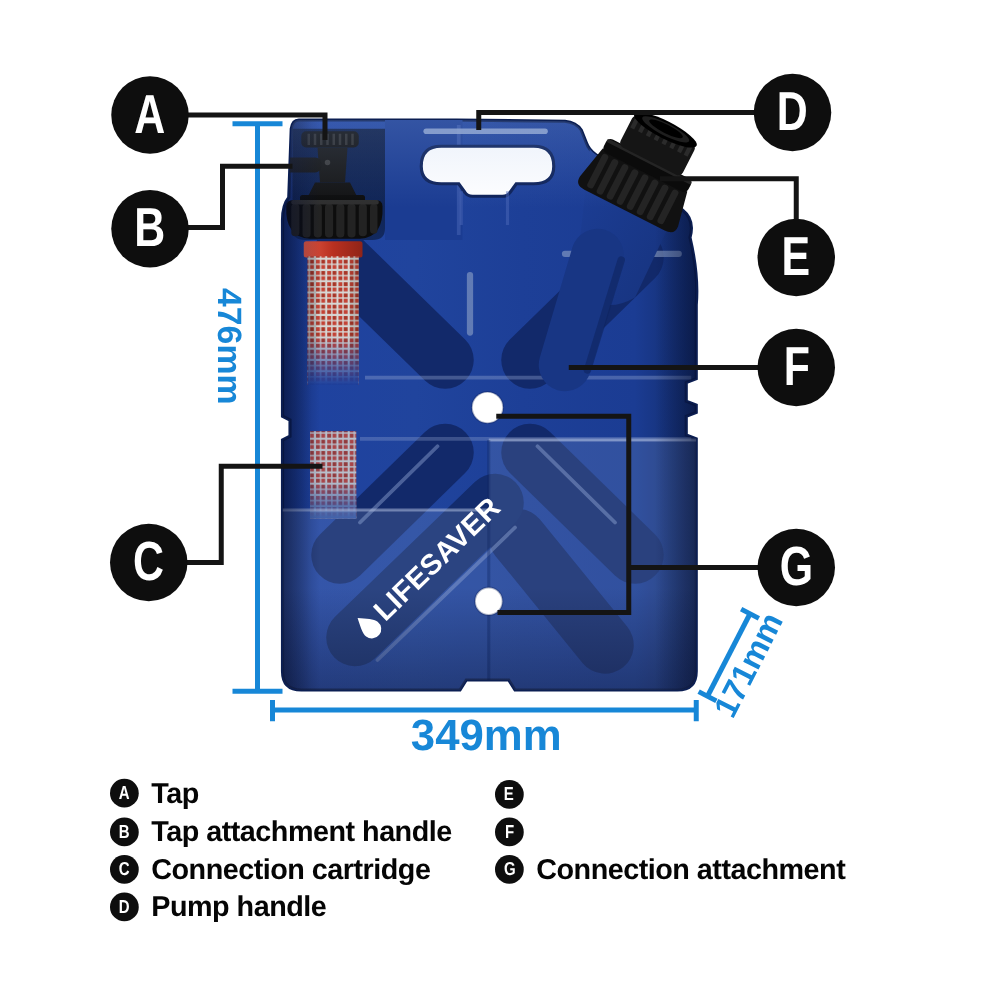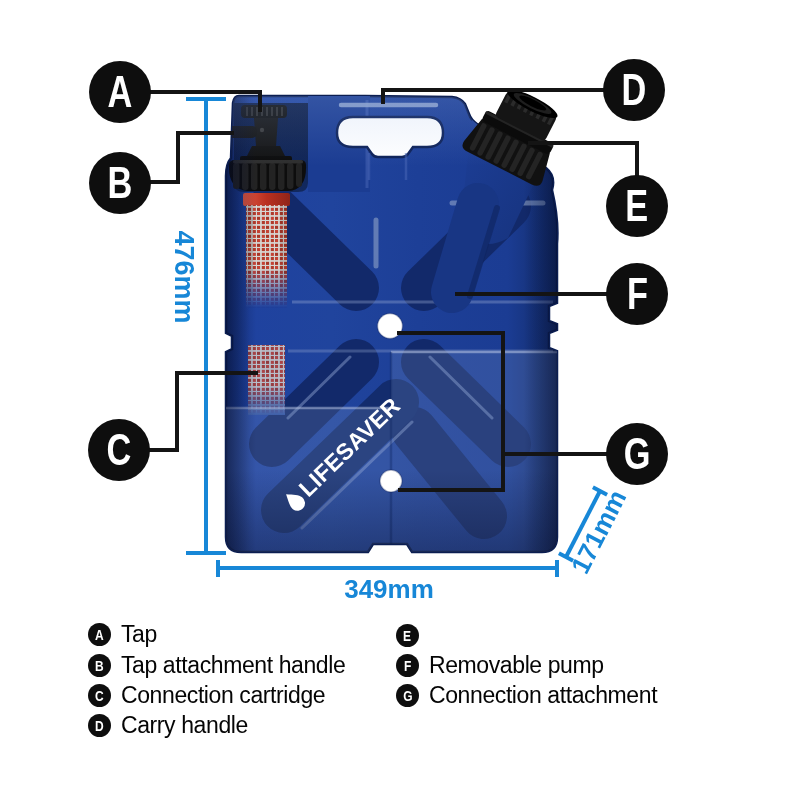--- a/index.html
+++ b/index.html
@@ -10,21 +10,21 @@
   .callout{position:absolute;width:62px;height:62px;border-radius:50%;background:#0e0e0e;
            display:flex;align-items:center;justify-content:center;}
   .callout span{color:#fff;font-size:44px;font-weight:700;transform:scaleX(.78);line-height:1;}
   
   .dim{position:absolute;color:#1787d7;font-weight:700;white-space:nowrap;}
   
   .lrow{position:absolute;display:flex;align-items:center;height:26px;}
   .badge{width:23px;height:23px;border-radius:50%;background:#0e0e0e;display:flex;
          align-items:center;justify-content:center;flex:0 0 23px;}
   .badge span{color:#fff;font-size:15px;font-weight:700;transform:scaleX(.8);line-height:1;}
-  .llabel{margin-left:10px;font-size:23px;font-weight:400;color:#050505;letter-spacing:-0.4px;}
+  .llabel{margin-left:10px;font-size:23px;font-weight:700;color:#050505;letter-spacing:-0.4px;}
 </style>
 </head>
 <body>
 
 <div class="stage">
 
 <svg class="art" width="800" height="800" viewBox="0 0 800 800">
   <defs>
     <linearGradient id="gBody" x1="0" y1="0" x2="1" y2="0">
       <stop offset="0" stop-color="#142f76"></stop>
@@ -259,21 +259,21 @@
       <span>E</span>
     </div>
 <div class="callout" style="left:606px;top:263px;">
       <span>F</span>
     </div>
 <div class="callout" style="left:606px;top:423px;">
       <span>G</span>
     </div>
 
 <div class="dim" style="left:183px;top:277px;font-size:27px;transform:translate(-50%,-50%) rotate(90deg);">476mm</div>
-<div class="dim" style="left:389px;top:589px;font-size:26px;transform:translate(-50%,-50%);">349mm</div>
+<div class="dim" style="left:389px;top:589px;font-size:35px;transform:translate(-50%,-50%);">349mm</div>
 <div class="dim" style="left:599px;top:532px;font-size:26px;transform:translate(-50%,-50%) rotate(-63deg);">171mm</div>
 
 <div>
   <div class="lrow" style="left:88px;top:621px;">
     <span class="badge">
           <span>A</span>
         </span>
     <span class="llabel">Tap</span>
   </div>
   <div class="lrow" style="left:88px;top:652px;">
@@ -285,32 +285,31 @@
   <div class="lrow" style="left:88px;top:682px;">
     <span class="badge">
           <span>C</span>
         </span>
     <span class="llabel">Connection cartridge</span>
   </div>
   <div class="lrow" style="left:88px;top:712px;">
     <span class="badge">
           <span>D</span>
         </span>
-    <span class="llabel">Carry handle</span>
+    <span class="llabel">Pump handle</span>
   </div>
   <div class="lrow" style="left:396px;top:622px;">
     <span class="badge">
           <span>E</span>
         </span>
   </div>
   <div class="lrow" style="left:396px;top:652px;">
     <span class="badge">
           <span>F</span>
         </span>
-    <span class="llabel">Removable pump</span>
   </div>
   <div class="lrow" style="left:396px;top:682px;">
     <span class="badge">
           <span>G</span>
         </span>
     <span class="llabel">Connection attachment</span>
   </div>
 </div>
 
 </div>

